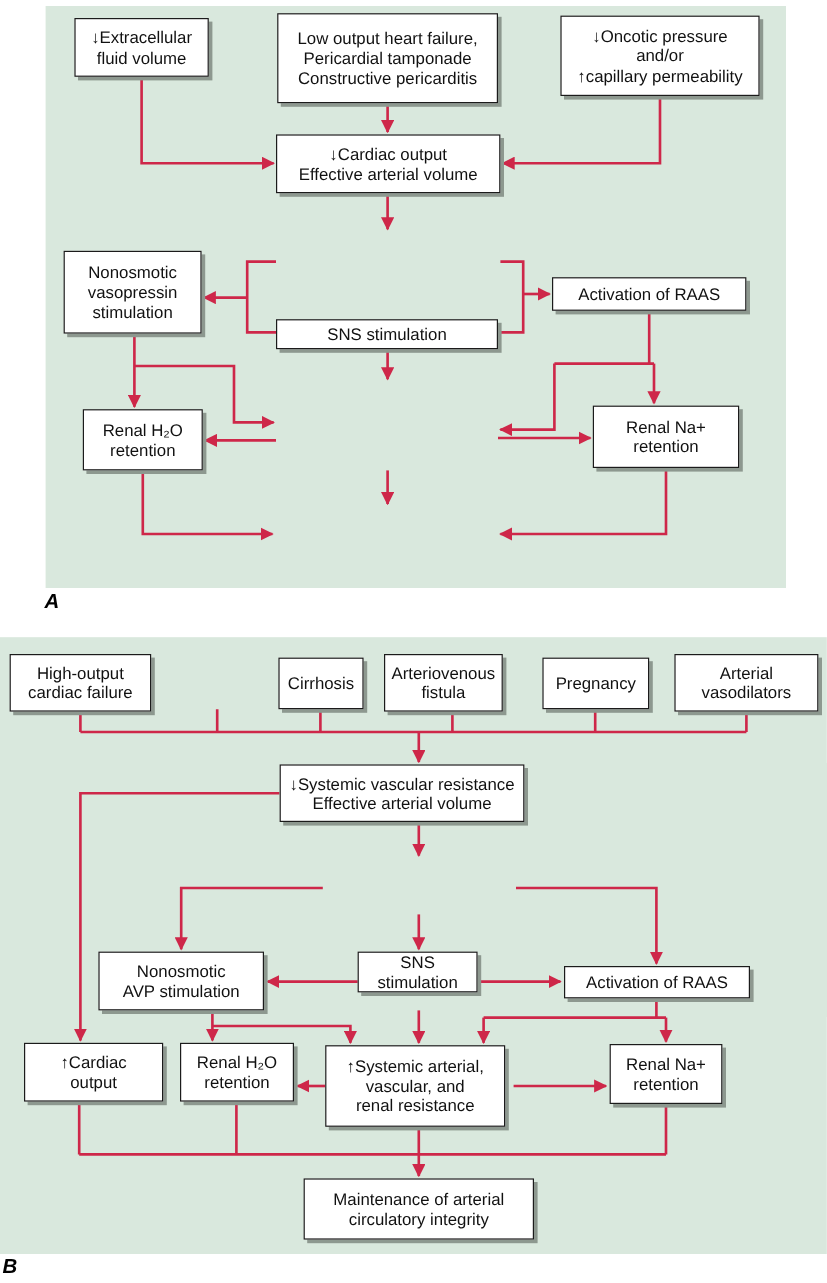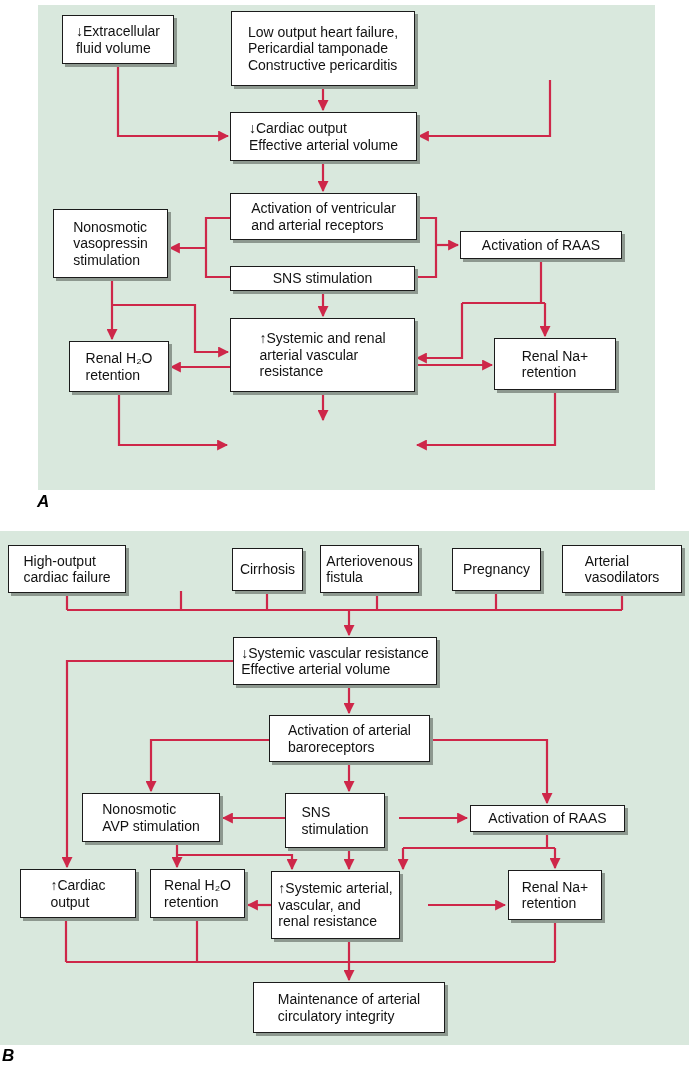--- a/index.html
+++ b/index.html
@@ -9,21 +9,21 @@
   }
   .panel{position:absolute;background:var(--panel-bg);}
   .panel-a{left:38px;top:5px;width:617px;height:485px;}
   .panel-b{left:0px;top:531px;width:689px;height:514px;}
   .wires{position:absolute;left:0;top:0;pointer-events:none;}
   .node{
     position:absolute;background:#ffffff;
     border:1.6px solid var(--box-border);
     box-shadow:3px 3px 0 var(--box-shadow);
     display:flex;align-items:center;justify-content:center;
-    text-align:left;white-space:pre-line;
+    text-align:center;white-space:pre-line;
     font-size:14px;line-height:16.5px;
     padding:2px;box-sizing:border-box;
   }
   .wire{fill:none;stroke:var(--arrow);stroke-width:2.2px;}
   .ah{fill:var(--arrow);}
   .panel-label{
     position:absolute;font-weight:bold;font-style:italic;
     font-size:17px;color:#000;
   }
   .label-a{left:37px;top:492px;}
@@ -62,34 +62,32 @@
       <path class="wire" d="M81,387 V440 H189" marker-end="url(#ahA)"></path>
       <path class="wire" d="M517,385 V440 H379" marker-end="url(#ahA)"></path>
     </g>
   </svg>
 
   <div class="node" style="left:24px;top:10px;width:112px;height:49px">↓Extracellular
 fluid volume</div>
   <div class="node" style="left:193px;top:6px;width:184px;height:75px">Low output heart failure,
 Pericardial tamponade
 Constructive pericarditis</div>
+  <div class="node" style="left:429px;top:8px;width:166px;height:67px">↓Oncotic pressure
+and/or
+↑capillary permeability</div>
   <div class="node" style="left:192px;top:107px;width:187px;height:49px">↓Cardiac output
 Effective arterial volume</div>
-  <div class="node" style="left:192px;top:188px;width:187px;height:47px">Activation of ventricular
-and arterial receptors</div>
   <div class="node" style="left:15px;top:204px;width:115px;height:69px">Nonosmotic
 vasopressin
 stimulation</div>
   <div class="node" style="left:422px;top:226px;width:162px;height:28px">Activation of RAAS</div>
   <div class="node" style="left:192px;top:261px;width:185px;height:25px">SNS stimulation</div>
   <div class="node" style="left:31px;top:336px;width:100px;height:51px">Renal H₂O
 retention</div>
-  <div class="node" style="left:192px;top:313px;width:185px;height:74px">↑Systemic and renal
-arterial vascular
-resistance</div>
   <div class="node" style="left:456px;top:333px;width:122px;height:52px">Renal Na+
 retention</div>
 </section>
 
 <div class="panel-label label-a">A</div>
 
 <section class="panel panel-b">
   <svg class="wires" width="689" height="514" viewBox="0 0 689 514">
     <defs>
       <marker id="ahB" viewBox="0 0 10 10" refX="9" refY="5" markerWidth="11" markerHeight="11" markerUnits="userSpaceOnUse" orient="auto">
@@ -124,32 +122,30 @@
   <div class="node" style="left:8px;top:14px;width:118px;height:48px">High-output
 cardiac failure</div>
   <div class="node" style="left:232px;top:17px;width:71px;height:43px">Cirrhosis</div>
   <div class="node" style="left:320px;top:14px;width:99px;height:48px">Arteriovenous
 fistula</div>
   <div class="node" style="left:452px;top:17px;width:89px;height:43px">Pregnancy</div>
   <div class="node" style="left:562px;top:14px;width:120px;height:48px">Arterial
 vasodilators</div>
   <div class="node" style="left:233px;top:106px;width:204px;height:48px">↓Systemic vascular resistance
 Effective arterial volume</div>
-  <div class="node" style="left:269px;top:184px;width:161px;height:47px">Activation of arterial
-baroreceptors</div>
   <div class="node" style="left:82px;top:262px;width:138px;height:49px">Nonosmotic
 AVP stimulation</div>
-  <div class="node" style="left:285px;top:262px;width:100px;height:55px">SNS
+  <div class="node" style="left:298px;top:262px;width:100px;height:34px">SNS
 stimulation</div>
   <div class="node" style="left:470px;top:274px;width:155px;height:27px">Activation of RAAS</div>
   <div class="node" style="left:20px;top:338px;width:116px;height:49px">↑Cardiac
 output</div>
   <div class="node" style="left:150px;top:338px;width:95px;height:49px">Renal H₂O
 retention</div>
-  <div class="node" style="left:271px;top:340px;width:129px;height:68px">↑Systemic arterial,
+  <div class="node" style="left:271px;top:340px;width:150px;height:68px">↑Systemic arterial,
 vascular, and
 renal resistance</div>
   <div class="node" style="left:508px;top:339px;width:94px;height:50px">Renal Na+
 retention</div>
   <div class="node" style="left:253px;top:451px;width:192px;height:51px">Maintenance of arterial
 circulatory integrity</div>
 </section>
 
 <div class="panel-label label-b">B</div>
 

